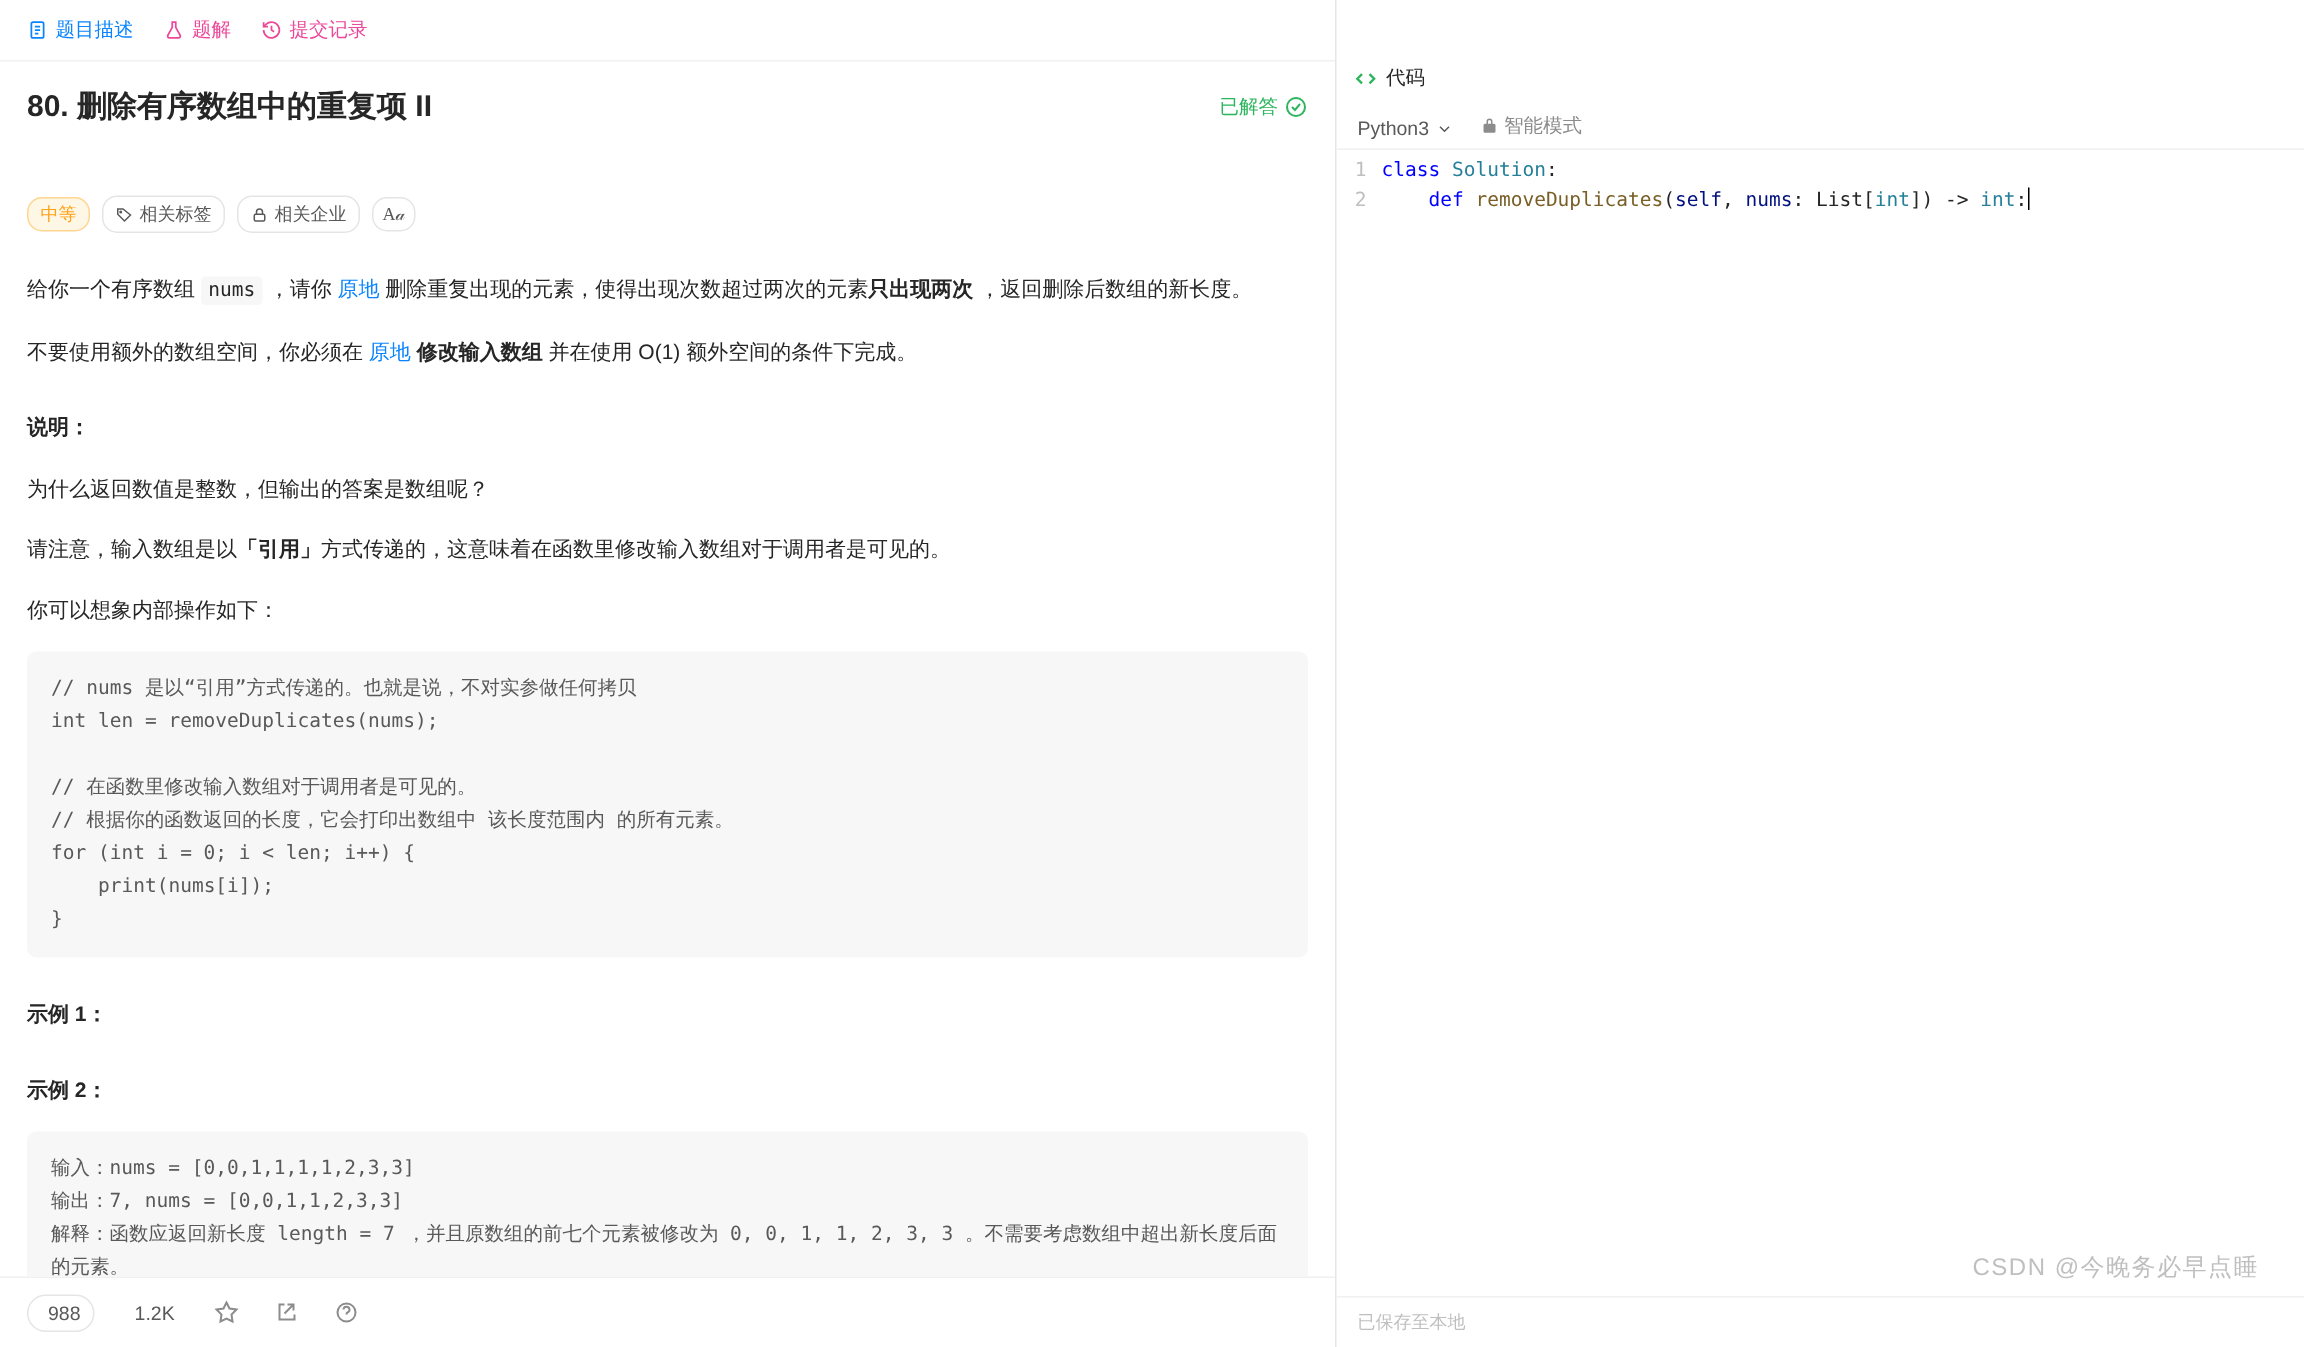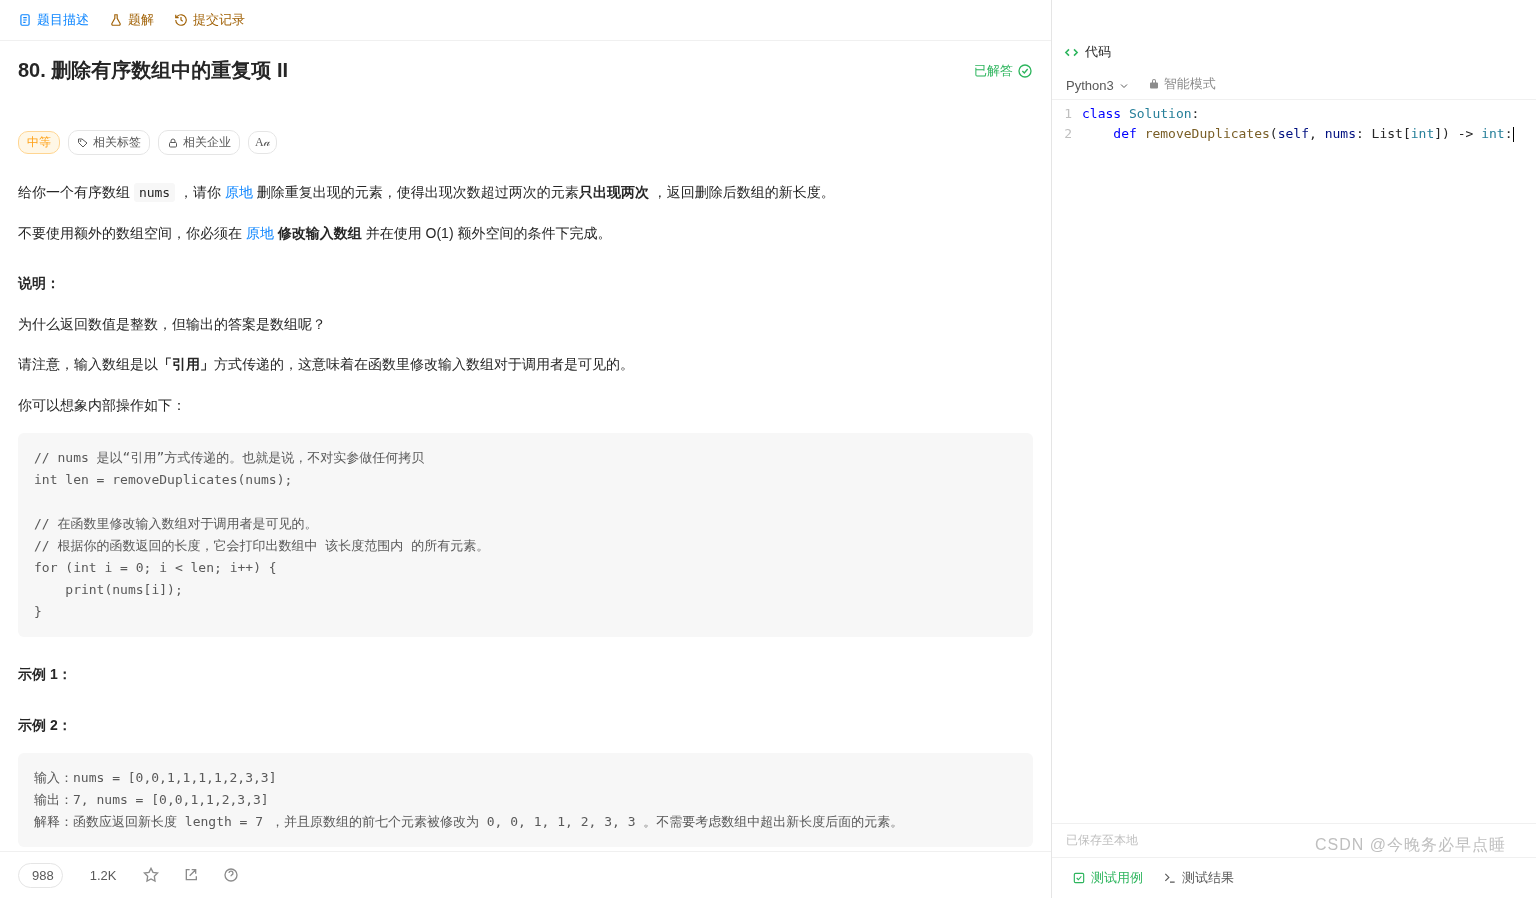--- a/index.html
+++ b/index.html
@@ -1,21 +1,21 @@
 <!DOCTYPE html>
 <html><head>
 <meta charset="utf-8">
 <style>
 * { margin: 0; padding: 0; box-sizing: border-box; }
 body { font-family: -apple-system, BlinkMacSystemFont, "Segoe UI", "PingFang SC", "Microsoft YaHei", sans-serif; font-size: 13px; color: #262626; background: #fff; width: 1536px; height: 898px; overflow: hidden; }
 .container { display: flex; height: 100%; }
-.left-panel { width: 1052px; display: flex; flex-direction: column; border-right: 1px solid #e5e5e5; }
+.left-panel { width: 891px; display: flex; flex-direction: column; border-right: 1px solid #e5e5e5; }
 .right-panel { flex: 1; display: flex; flex-direction: column; margin-top: 35px; }
 .tabs { display: flex; align-items: center; gap: 4px; padding: 6px 10px; border-bottom: 1px solid #f0f0f0; font-size: 13px; }
-.tab { display: flex; align-items: center; gap: 5px; padding: 5px 8px; color: #a16207; cursor: pointer; border-radius: 4px; }
+.tab { display: flex; align-items: center; gap: 5px; padding: 5px 8px; color: #ec4899; cursor: pointer; border-radius: 4px; }
 .tab.active { color: #0a84ff; }
 .tab svg { width: 14px; height: 14px; }
 .content { flex: 1; overflow-y: auto; padding: 16px 18px; position: relative; }
 .title-row { display: flex; justify-content: space-between; align-items: center; margin-bottom: 14px; }
 .title { font-size: 20px; font-weight: 600; }
 .solved { display: flex; align-items: center; gap: 4px; color: #2db55d; font-size: 13px; }
 .solved svg { width: 16px; height: 16px; }
 .tags-row { display: flex; align-items: center; gap: 8px; margin-bottom: 24px; font-size: 12px; margin-top: 46px; }
 .difficulty { padding: 2px 8px; border-radius: 10px; background: #fff7e6; color: #ffa116; border: 1px solid #ffd591; }
 .tag-btn { display: flex; align-items: center; gap: 4px; padding: 3px 8px; border: 1px solid #e5e5e5; border-radius: 10px; color: #595959; cursor: pointer; }
@@ -200,32 +200,17 @@
         <div class="code-text"><span class="kw">class</span> <span class="cls">Solution</span><span>:</span></div>
       </div>
       <div class="code-line">
         <div class="gutter">2</div>
         <div class="code-text"><span>    </span><span class="kw">def</span> <span class="fn">removeDuplicates</span><span>(</span><span class="var">self</span><span>, </span><span class="var">nums</span><span>: List[</span><span class="type">int</span><span>]) -&gt; </span><span class="type">int</span><span>:</span><span class="cursor"></span></div>
       </div>
     </div>
 
     <div class="save-status">已保存至本地</div>
 
-    <div class="bottom-tabs">
-      <div class="btab selected">
-        <svg viewBox="0 0 24 24" fill="none" stroke="currentColor" stroke-width="2">
-            <rect x="4" y="4" width="16" height="16" rx="2"></rect>
-            <path d="M8 12l3 3 5-6"></path>
-          </svg>
-        <span>测试用例</span>
-      </div>
-      <div class="btab">
-        <svg viewBox="0 0 24 24" fill="none" stroke="currentColor" stroke-width="2">
-            <path d="M4 17l6-6-6-6M12 19h8"></path>
-          </svg>
-        <span>测试结果</span>
-      </div>
-    </div>
   </div>
 
 </div>
 
 <div class="watermark">CSDN @今晚务必早点睡</div>
 
 </body></html>

